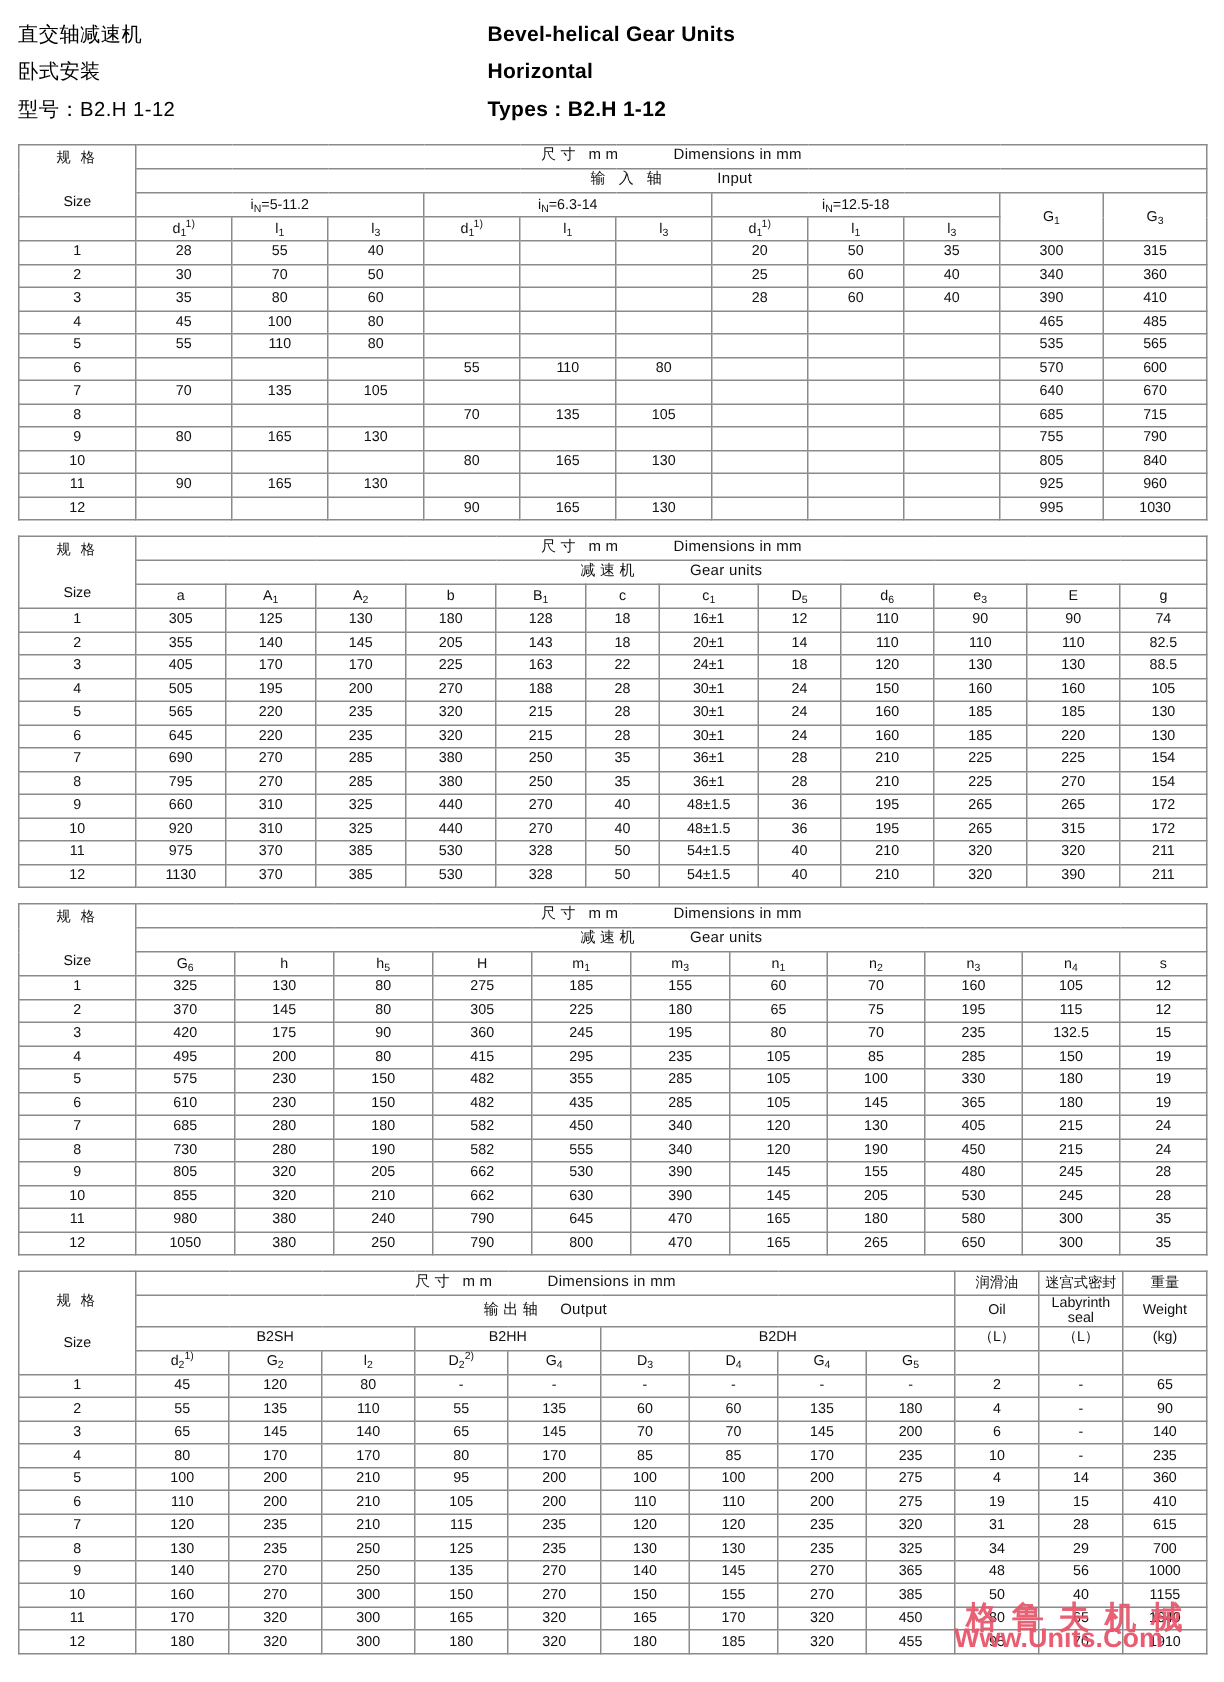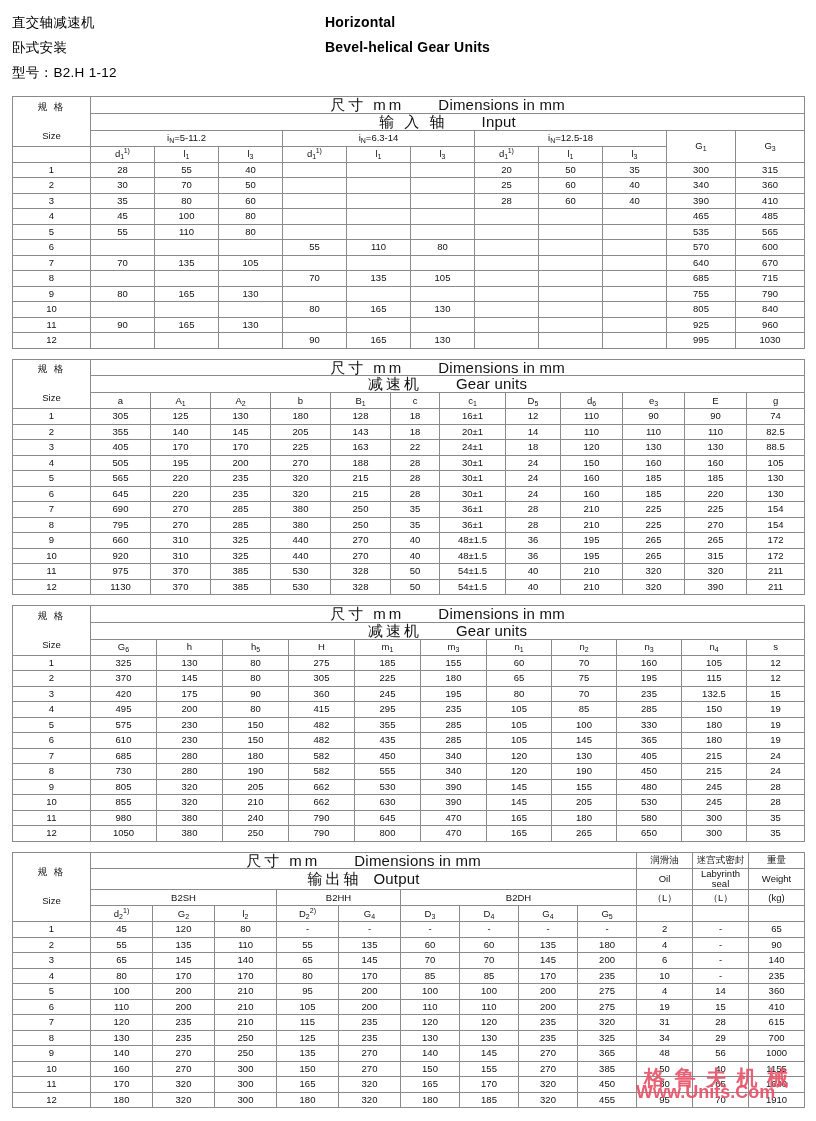--- a/index.html
+++ b/index.html
@@ -49,21 +49,21 @@
     vertical-align: middle;
     height: 16px;
     padding: 0;
     line-height: 1.05;
     color: #111;
   }
   table.spec tr.data td { height: 15.5px; font-size: 9.5px; }
   .hdr-band { height: 26px; text-align: left; }
   .band-inner {
     display: flex; justify-content: center; gap: 34px;
-    font-size: 15px;
+    font-size: 10px;
   }
   .band-inner .cn { letter-spacing: 3px; }
   .band-inner .en { letter-spacing: .2px; }
   .size-cell {
     font-size: 11px; line-height: 15px;
   }
   .size-cell .cn { letter-spacing: 2px; display:block; }
   .size-cell .en { display:block;margin-top:19px; }
   .nowrap { white-space: nowrap; }
   sub { font-size: 7px; vertical-align: baseline; position: relative; top: 2px; }
@@ -98,22 +98,23 @@
 </head>
 <body>
 
 <div class="title-block">
   <div class="title-col-cn">
     <div class="title-line">直交轴减速机</div>
     <div class="title-line">卧式安装</div>
     <div class="title-line">型号：B2.H  1-12</div>
   </div>
   <div class="title-col-en">
+    <div class="title-line">Bevel-helical Gear Units</div>
     <div class="title-line">Horizontal</div>
-    <div class="title-line">Bevel-helical Gear Units</div>
+    <div class="title-line">Types : B2.H  1-12</div>
   </div>
 </div>
 
 <div class="tbl-wrap">
 <table class="spec" id="t1">
   <colgroup>
     <col style="width:78px">
         <col style="width:64px">
         <col style="width:64px">
         <col style="width:64px">

